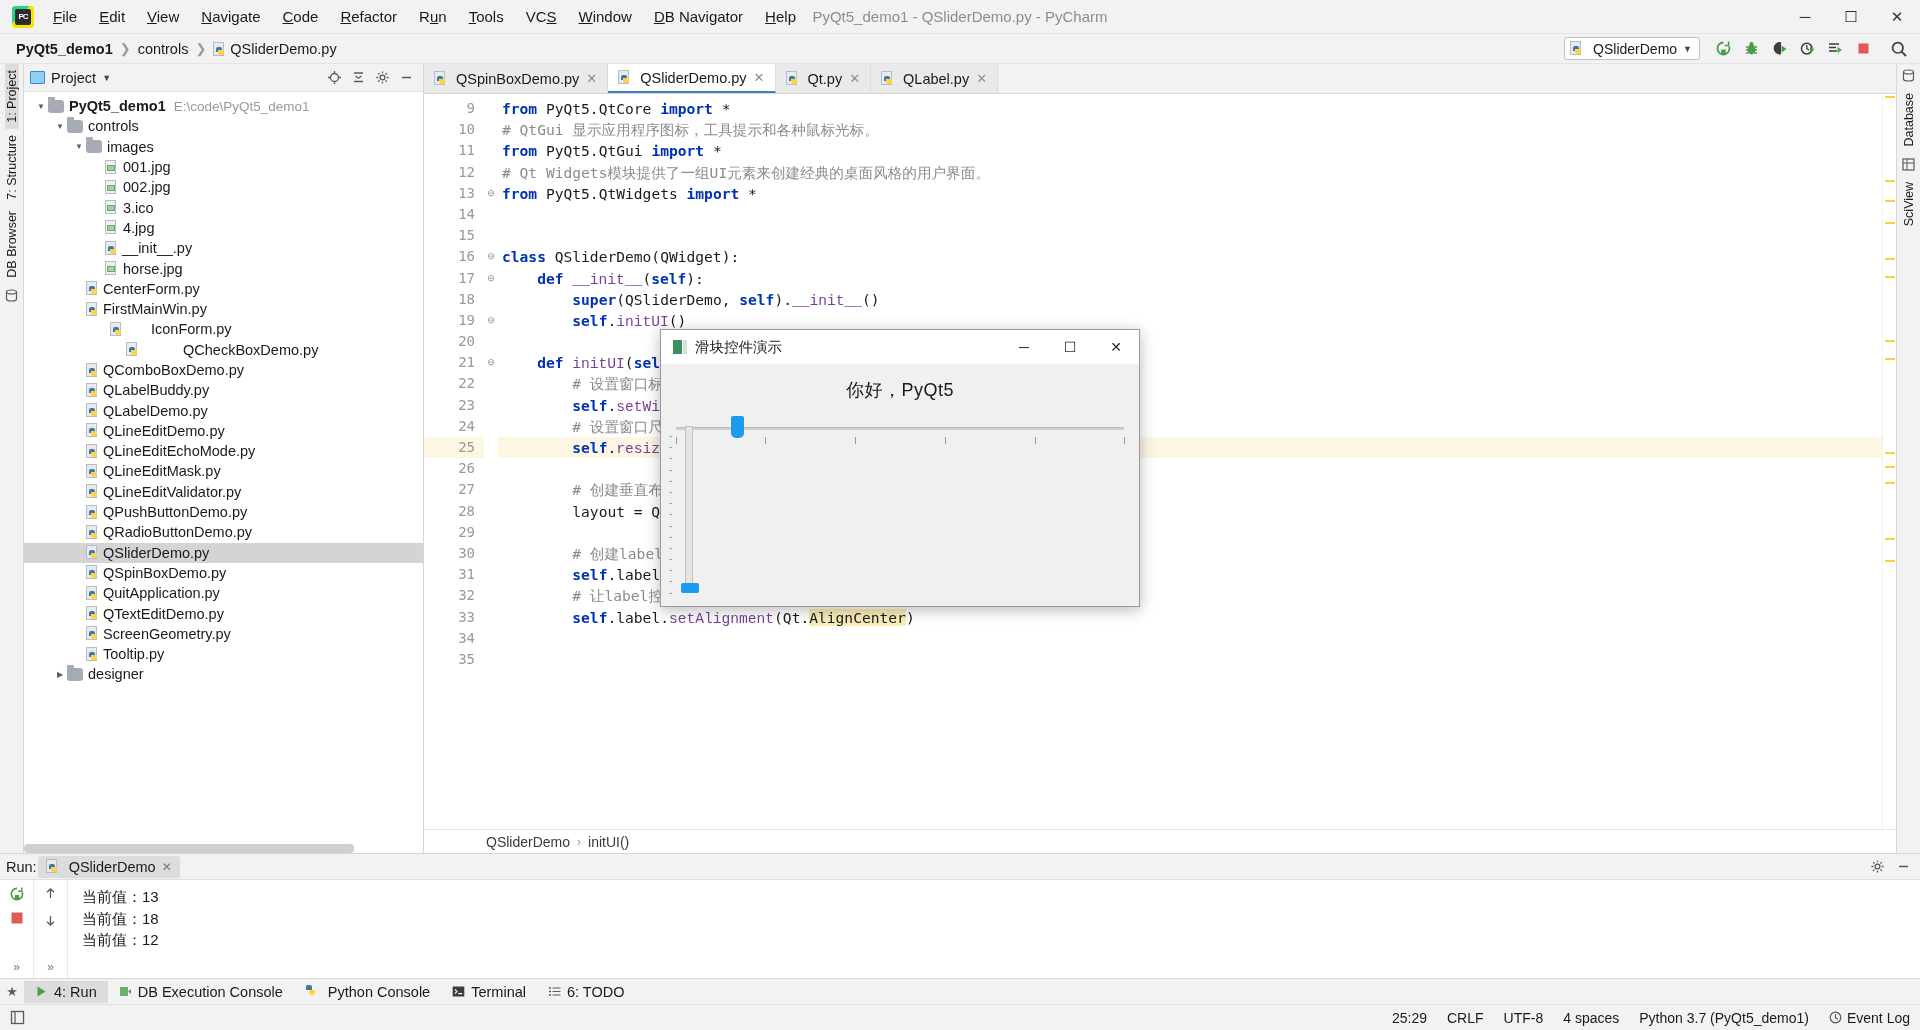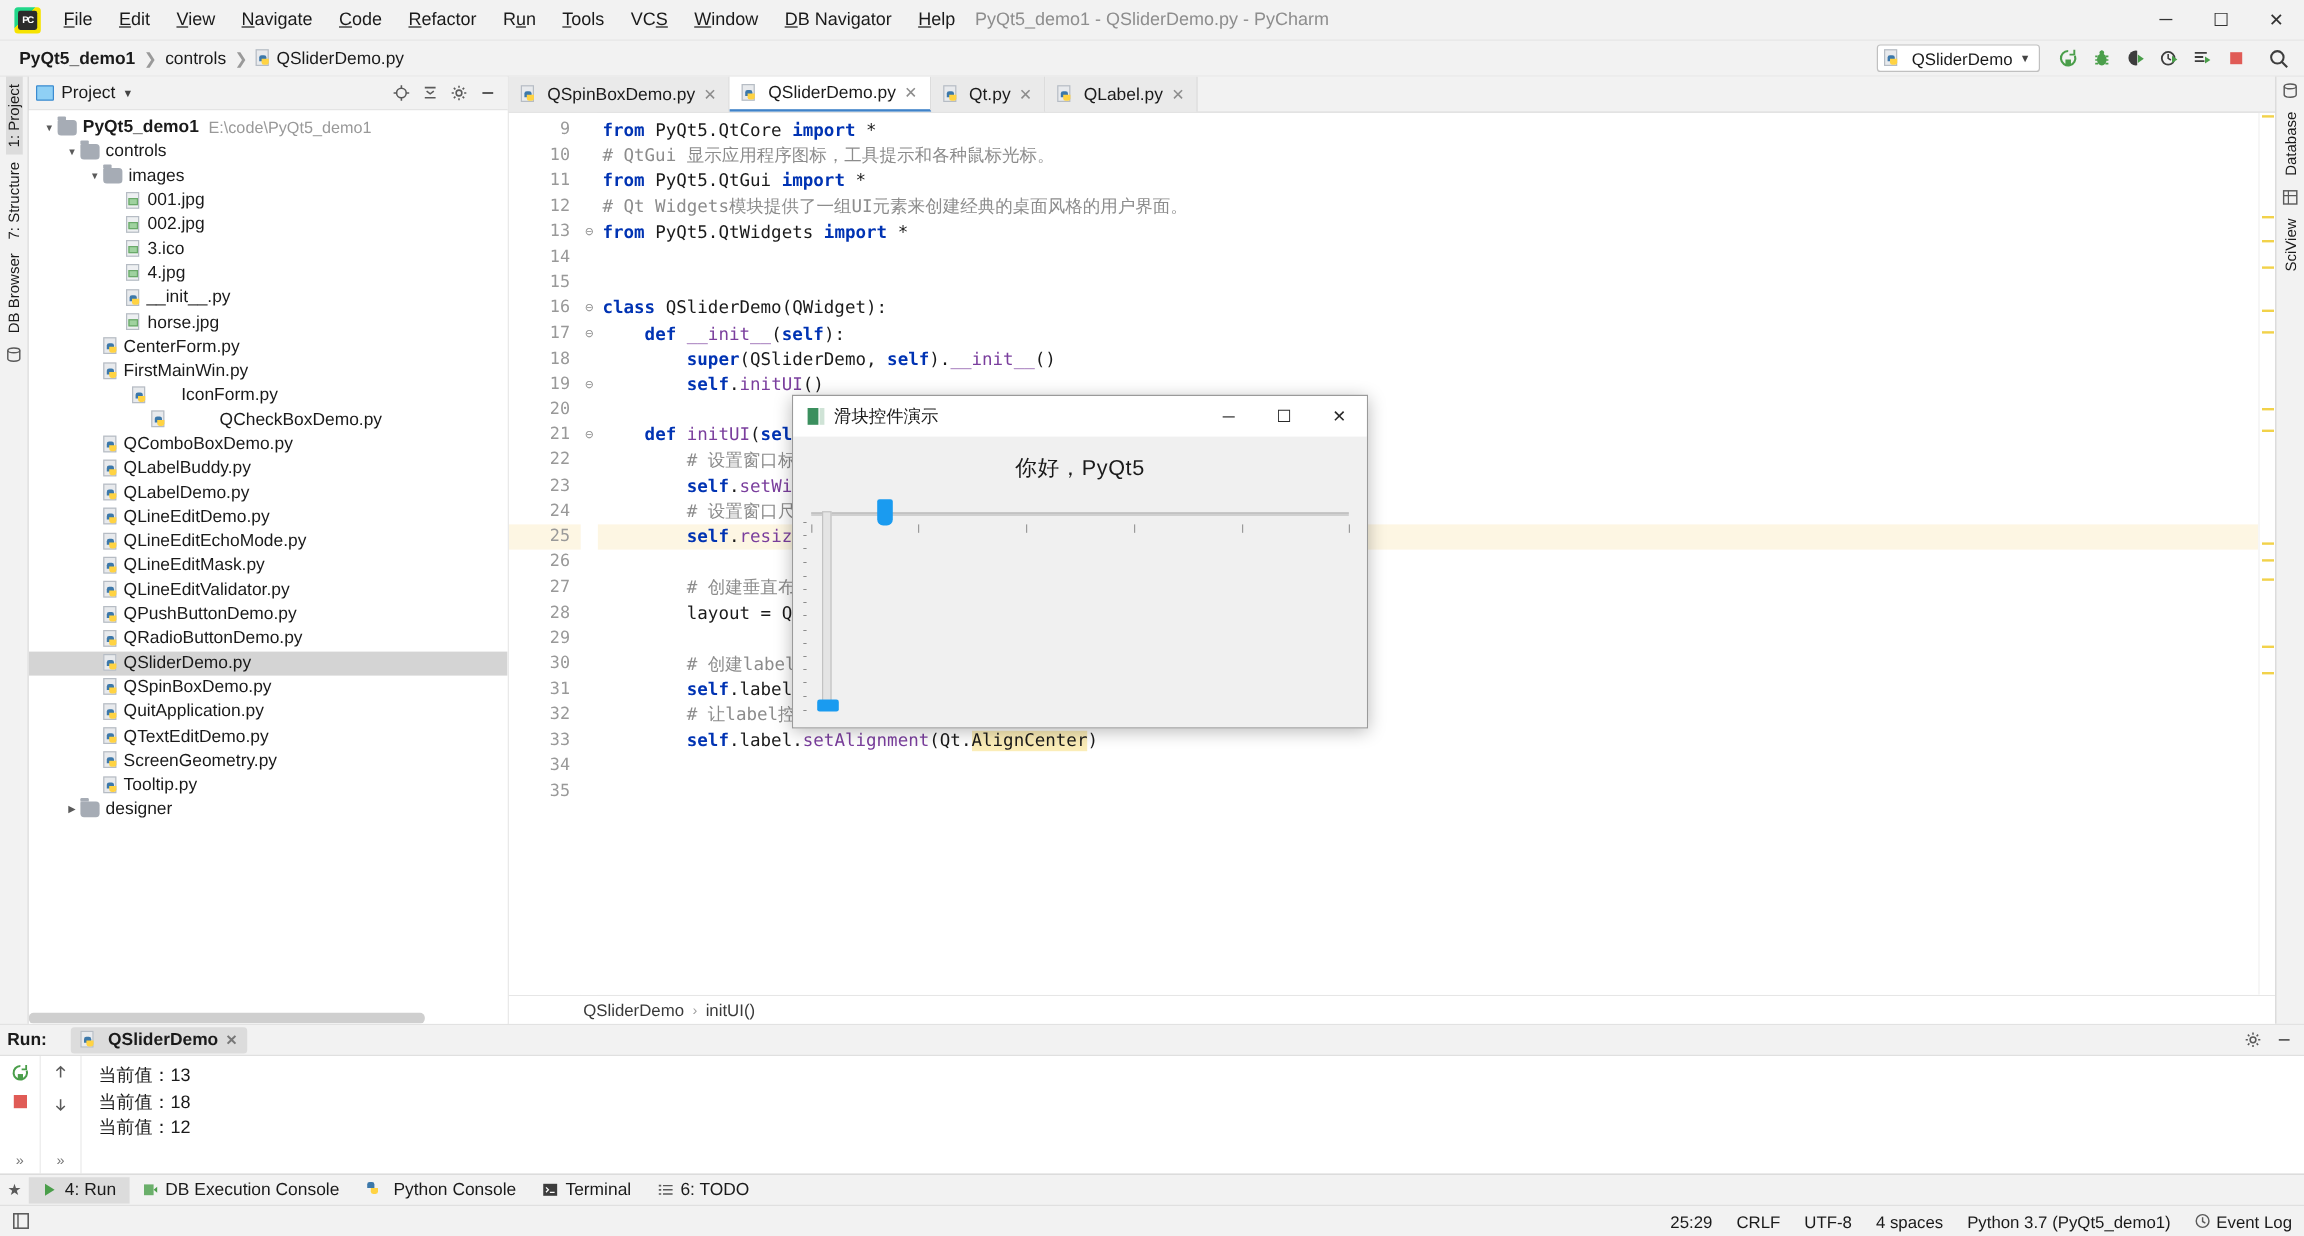--- a/index.html
+++ b/index.html
@@ -117,21 +117,21 @@
   .foldcol { width:14px; flex:none; background:#fff; padding-top:4px; }
   .foldcol .f { height:21.2px; line-height:21.2px; text-align:center; font-size:9px; color:#8a8a8a; }
   .code {
     flex:1; padding-top:4px; font-family:"DejaVu Sans Mono", monospace; font-size:14.6px;
     line-height:21.2px; white-space:pre; color:#1a1a1a; position:relative; overflow:hidden;
   }
   .code .row { height:21.2px; padding-left:4px; }
   .code .row.hl { background:#fdf6e3; }
   .kw { color:#0033b3; font-weight:bold; }
   .cm { color:#8c8c8c; }
-  .fn { color:#7a3e9d; }
+  .fn { color:#7a3e9d;font-family:Liberation Mono, monospace; }
   .hlid { background:#fbedb8; }
   .selnum { background:#a6e3e9; }
 
   .bcbar { height:24px; background:#fff; border-top:1px solid #e6e6e6; display:flex; align-items:center; padding-left:62px; font-size:14px; color:#3a3a3a; flex:none; }
   .bcbar .sep { color:#a0a0a0; padding:0 7px; font-size:12px; }
 
   
   .markers { width:14px; flex:none; background:#fff; position:relative; border-left:1px solid #f0f0f0; }
   .mk { position:absolute; right:1px; width:10px; height:2px; }
 
@@ -154,21 +154,21 @@
   .sl-handle { position:absolute; width:13px; height:22px; background:#1a9bf0; top:-6px; border-radius:2px 2px 5px 5px; }
   .ticks { position:relative; height:12px; margin-top:3px; }
   .tick { position:absolute; top:0; width:1px; height:7px; background:#9a9a9a; }
   .vticks { position:absolute; left:8px; top:66px; width:14px; }
   .vtick { height:11.2px; font-size:11px; color:#8c8c8c; line-height:11.2px; }
   .vslider { position:absolute; left:24px; top:62px; width:8px; height:165px; background:#e4e4e4; border:1px solid #c2c2c2;}
   .vhandle { position:absolute; left:-5px; bottom:-3px; width:18px; height:10px; background:#1a9bf0; border-radius:2px; }
 
   
   .runpanel { height:125px; background:#fff; display:flex; flex-direction:column; flex:none; border-top:1px solid #d6d6d6; }
-  .run-head { height:26px; background:#f2f2f2; display:flex; align-items:center; padding:0 6px; gap:20px; flex:none; border-bottom:1px solid #e0e0e0;font-weight:bold;}
+  .run-head { height:26px; background:#f2f2f2; display:flex; align-items:center; padding:0 6px; gap:1px; flex:none; border-bottom:1px solid #e0e0e0;}
   .run-head .lbl { font-size:14.5px; }
   .runtab { display:flex; align-items:center; gap:6px; background:#dcdcdc; padding:3px 8px; border-radius:3px; font-size:14.5px; }
   .run-head-right { margin-left:auto; display:flex; gap:4px; align-items:center; }
   .run-body { flex:1; display:flex; min-height:0; }
   .run-side { width:34px; flex:none; display:flex; flex-direction:column; align-items:center; padding-top:6px; gap:8px; border-right:1px solid #eaeaea; }
   .run-side2 { width:34px; flex:none; display:flex; flex-direction:column; align-items:center; padding-top:6px; gap:12px; border-right:1px solid #eaeaea; }
   .console { flex:1; padding:6px 0 0 14px; font-size:15px; line-height:21.5px; overflow:hidden; }
 
   
   .toolwin {

